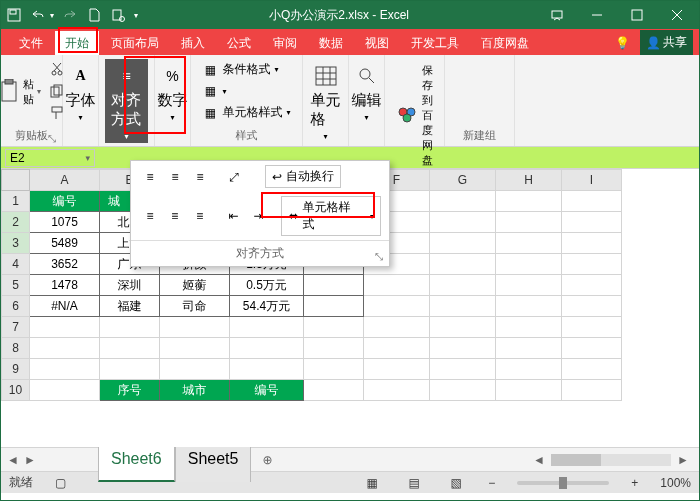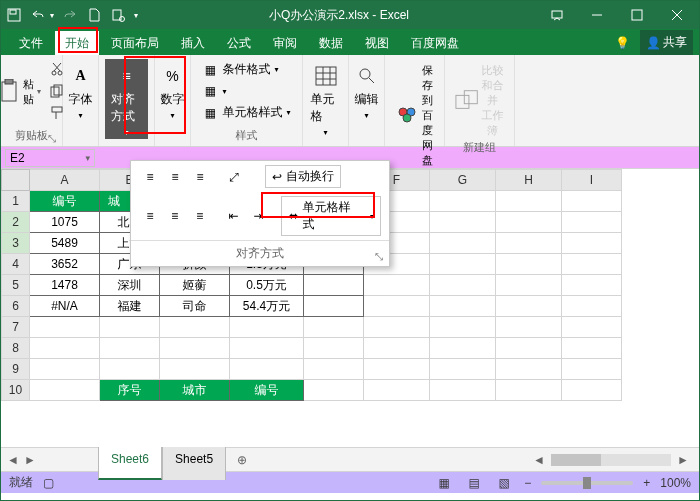--- a/index.html
+++ b/index.html
@@ -3,70 +3,70 @@
 <meta charset="utf-8">
 <style>
 *{box-sizing:border-box;margin:0;padding:0;font-family:"Microsoft YaHei",SimSun,sans-serif;font-size:12px;-webkit-font-smoothing:antialiased}
 body{background:#fff;width:700px;height:501px;overflow:hidden;border:1px solid #1e6e42}
 .titlebar{height:28px;background:#217346;display:flex;align-items:center;color:#fff;padding:0 2px}
 .qat{display:flex;gap:2px;align-items:center}
 .qat .ico{width:22px;height:22px;display:flex;align-items:center;justify-content:center;cursor:pointer}
 .titletext{flex:1;text-align:center;font-size:12px}
 .winbtns{display:flex}
 .winbtns .btn{width:40px;height:26px;display:flex;align-items:center;justify-content:center;cursor:pointer}
-.ribbontabs{height:26px;background:#15803d;display:flex;align-items:flex-end;padding-left:8px;color:#fff}
+.ribbontabs{height:26px;background:#ef4444;display:flex;align-items:flex-end;padding-left:8px;color:#fff}
 .ribbontabs .tab{padding:4px 10px 3px;font-size:12px;cursor:pointer;margin-right:2px}
 .ribbontabs .tab.active{background:#fff;color:#217346}
 .ribbontabs .spacer{flex:1}
 .ribbontabs .right{display:flex;align-items:center;gap:4px;padding-right:6px}
 .ribbontabs .right .item{padding:4px 6px;cursor:pointer;display:flex;align-items:center;gap:2px}
 .ribbon{height:92px;background:#f3f3f3;border-bottom:1px solid #d4d4d4;display:flex;align-items:stretch}
 .group{display:flex;flex-direction:column;align-items:center;padding:4px 6px 1px;border-right:1px solid #e1e1e1;position:relative}
 .group .label{font-size:11px;color:#666;margin-top:auto;padding-bottom:2px}
 .group .launcher{position:absolute;right:2px;bottom:1px;width:12px;height:12px;cursor:pointer;color:#666;font-size:10px}
 .bigbtn{display:flex;flex-direction:row;align-items:center;justify-content:center;padding:2px 4px;cursor:pointer}
 .bigbtn .iconbox{width:26px;height:26px;display:flex;align-items:center;justify-content:center}
 .bigbtn .blabel{font-size:11px;margin-top:2px;text-align:center}
 .vertbtns{display:flex;flex-direction:column;gap:2px;margin-left:2px}
 .smbtn{width:20px;height:20px;display:flex;align-items:center;justify-content:center;cursor:pointer}
 .splitv{display:flex;flex-direction:column;align-items:center;cursor:pointer;padding:2px 6px}
 .splitv.dark{background:#565656;color:#fff}
 .splitv .top{width:30px;height:30px;display:flex;align-items:center;justify-content:center;font-size:14px}
-.splitv .mid{font-size:12px}
+.splitv .mid{font-size:15px}
 .splitv .arrow{font-size:8px;margin-top:3px}
 .styitem{display:flex;align-items:center;gap:4px;cursor:pointer;padding:2px;font-size:11px}
 .styitem .tinyico{width:16px;height:16px;display:flex;align-items:center;justify-content:center}
 .alignpanel{position:absolute;top:160px;left:130px;width:260px;background:#fff;border:1px solid #c8c8c8;box-shadow:3px 3px 6px rgba(0,0,0,0.25);z-index:5}
 .alignpanel .row{display:flex;align-items:center;gap:3px;padding:4px 8px}
 .alignpanel .abtn{width:22px;height:20px;display:flex;align-items:center;justify-content:center;cursor:pointer;border:1px solid transparent}
 .alignpanel .wide{display:flex;align-items:center;border:1px solid #c8c8c8;padding:2px 6px;gap:4px;cursor:pointer}
 .alignpanel .footer{border-top:1px solid #ddd;display:flex;justify-content:center;padding:4px;color:#666;font-size:11px;position:relative}
 .alignpanel .footer .launchicon{position:absolute;right:6px;bottom:3px;font-size:10px;cursor:pointer}
-.namebox-row{height:22px;background:#f0abfc;border-bottom:1px solid #d4d4d4;display:flex;align-items:center}
+.namebox-row{height:22px;background:#bef264;border-bottom:1px solid #d4d4d4;display:flex;align-items:center}
 .namebox{width:90px;border:1px solid #c8c8c8;margin:0 4px;padding:1px 4px;font-size:12px;display:flex;align-items:center}
 .fxarea{flex:1;display:flex;align-items:center;gap:4px;padding-left:6px}
 .grid{position:relative;flex:1;background:#fff;overflow:hidden;height:278px}
 .grid table{border-collapse:collapse;table-layout:fixed}
 .grid th,.grid td{border:1px solid #d4d4d4;text-align:center;height:21px;padding:0 2px;font-weight:normal;background:#fff}
 .grid .corner{width:28px;background:#e6e6e6;border:1px solid #bfbfbf}
 .grid .colhdr{background:#e6e6e6;color:#333;width:70px}
 .grid .rowhdr{background:#e6e6e6;color:#333;width:28px}
 .grid .greenhdr{background:#00a651;color:#fff;border:1px solid #666}
 .grid .datacell{border:1px solid #666}
 .grid .sel{background:#d6d6d6}
 .grid .selrowhdr{background:#d0e8d0}
 .sheettabs{height:24px;background:#f3f3f3;border-top:1px solid #d4d4d4;display:flex;align-items:center;padding:0 4px}
 .sheettabs .nav{display:flex;gap:1px}
 .sheettabs .navico{width:16px;height:16px;cursor:pointer;display:flex;align-items:center;justify-content:center;color:#666}
 .sheettabs .tabs{display:flex;margin-left:60px}
-.sheettabs .stab{border:1px solid #bababa;border-bottom:none;padding:12px 12px;background:#e6e6e6;cursor:pointer;font-size:12px}
+.sheettabs .stab{border:1px solid #bababa;border-bottom:none;padding:12px 12px;background:#e6e6e6;cursor:pointer;font-size:16px}
 .sheettabs .stab.active{background:#fff;border-bottom:2px solid #217346;color:#217346}
 .sheettabs .addbtn{width:24px;height:22px;display:flex;align-items:center;justify-content:center;cursor:pointer;color:#666;margin-left:4px}
 .hscroll{flex:1;display:flex;align-items:center;justify-content:flex-end;gap:4px;padding-right:4px}
-.statusbar{height:22px;background:#c4b5fd;border-top:1px solid #d4d4d4;display:flex;align-items:center;padding:0 8px;gap:10px;color:#3a3a3a;font-size:12px}
+.statusbar{height:22px;background:#e5e5e5;border-top:1px solid #d4d4d4;display:flex;align-items:center;padding:0 8px;gap:22px;color:#3a3a3a;font-size:12px}
 .statusbar .spacer{flex:1}
 .statusbar .viewbtn{width:20px;height:18px;cursor:pointer;display:flex;align-items:center;justify-content:center}
 .zoomslider{width:92px;height:4px;background:#c8c8c8;position:relative;border-radius:2px}
 .zoomslider .thumb{width:8px;height:12px;background:#888;position:absolute;top:-4px;left:42px}
 .redbox1{position:absolute;border:2px solid red;z-index:10;pointer-events:none}
 
 .white svg{stroke:#fff;fill:none}
 .dark svg{stroke:#444;fill:none}
 </style>
 </head>
@@ -133,20 +133,21 @@
 
 <div class="ribbontabs">
   <div class="tab">文件</div>
   <div class="tab active">开始</div>
   <div class="tab">页面布局</div>
   <div class="tab">插入</div>
   <div class="tab">公式</div>
   <div class="tab">审阅</div>
   <div class="tab">数据</div>
   <div class="tab">视图</div>
+  <div class="tab">开发工具</div>
   <div class="tab">百度网盘</div>
   <div class="spacer"></div>
   <div class="right">
     <div class="item">
         <span>💡</span>
       </div>
     <div class="item" style="background:#185c38">
         <span>👤</span>
         <span>共享</span>
       </div>
@@ -280,30 +281,20 @@
             <circle cx="12" cy="14" r="4" fill="#32b16c"></circle>
           </svg>
         </div>
       <div class="blabel" style="white-space:pre-line">保存到
 百度网盘</div>
     </div>
     <div class="label">保存</div>
   </div>
 
   <div class="group" style="width:70px">
-    <div class="bigbtn" style="opacity:0.45">
-      <div class="iconbox">
-          <svg width="28" height="22" viewBox="0 0 28 22" fill="none" stroke="#777">
-            <rect x="1" y="6" width="14" height="14"></rect>
-            <rect x="10" y="1" width="14" height="14"></rect>
-          </svg>
-        </div>
-      <div class="blabel" style="white-space:pre-line;color:#999">比较和合并
-工作簿</div>
-    </div>
     <div class="label">新建组</div>
   </div>
 </div>
 
 <div class="namebox-row">
   <div class="namebox">
       <span>E2</span>
       <span style="margin-left:auto;font-size:9px;color:#666">▾</span>
     </div>
   <div class="fxarea">

